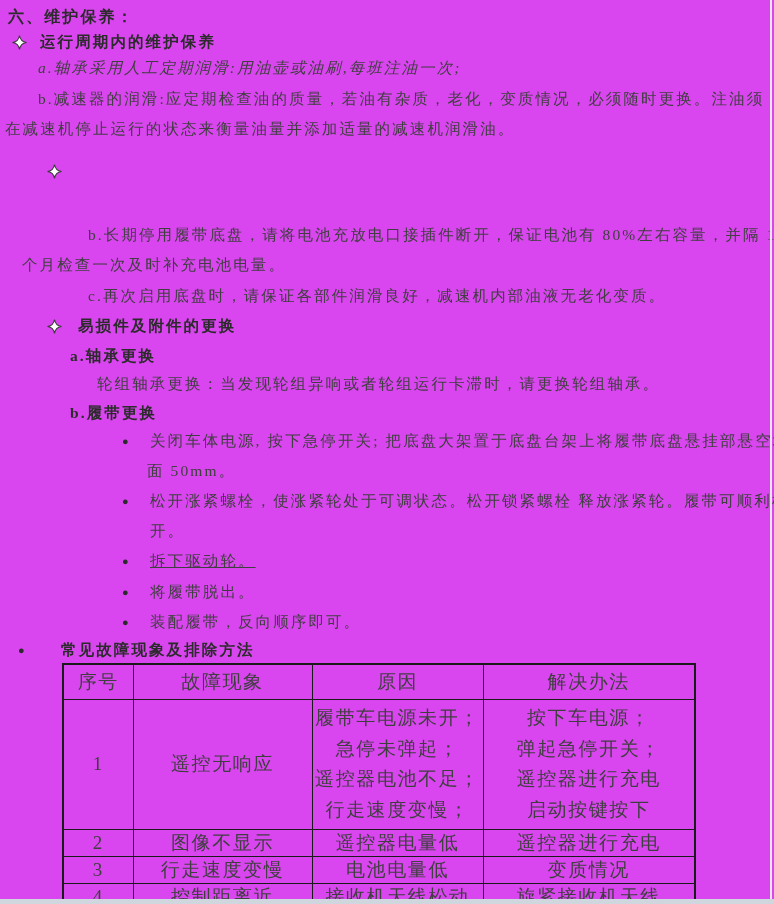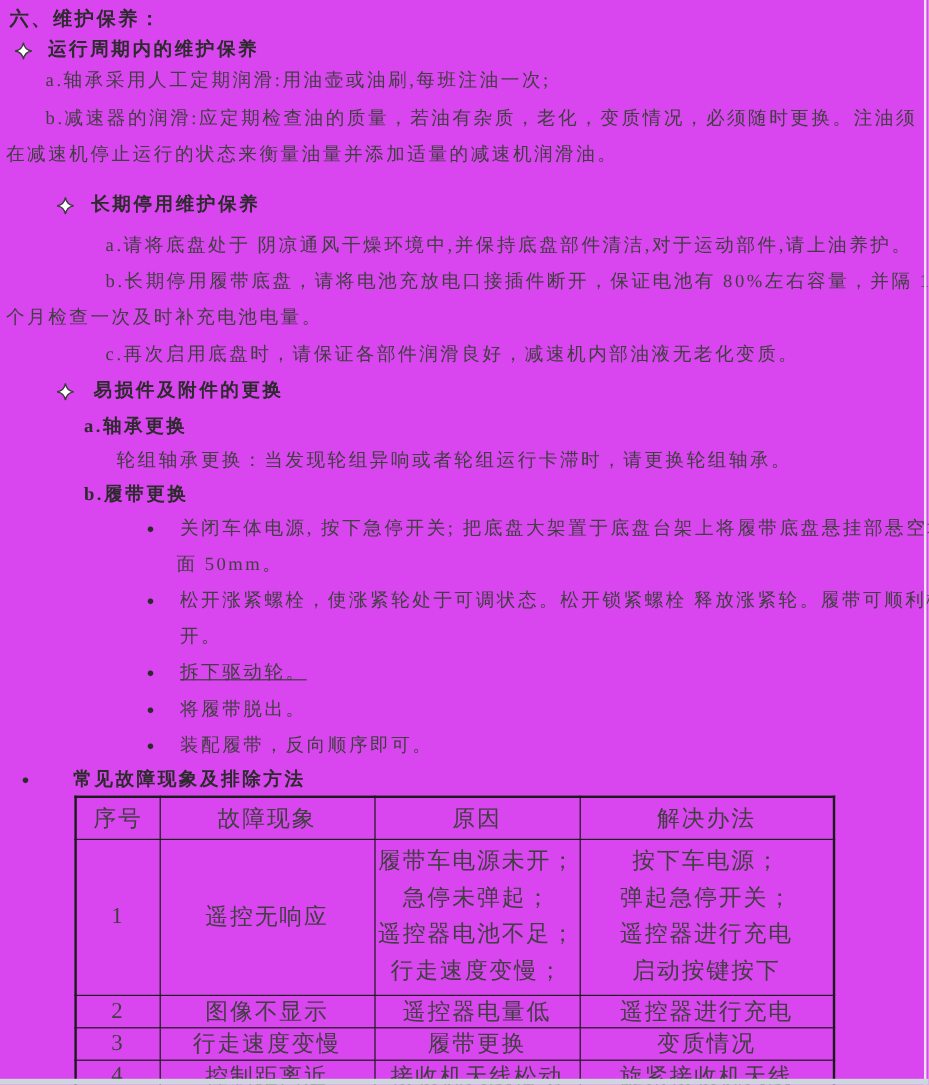--- a/index.html
+++ b/index.html
@@ -68,32 +68,30 @@
 
 <div class="page">
 
   <div class="line bold" style="top:6px;left:8px;font-size:16px;">六、维护保养：</div>
 
   <svg class="diamond" style="top:35px;left:12px;" viewBox="0 0 15 15">
     <path d="M7.5 0.5 Q8.4 6.6 14.5 7.5 Q8.4 8.4 7.5 14.5 Q6.6 8.4 0.5 7.5 Q6.6 6.6 7.5 0.5 Z" fill="#ffffff" stroke="#3a3a3a" stroke-width="1.1"></path>
   </svg>
   <div class="line bold" style="top:31px;left:40px;">运行周期内的维护保养</div>
 
-  <div class="line" style="top:57px;left:38px;">a.轴承采用人工定期润滑:用油壶或油刷,每班注油一次;</div>
+  <div class="line" style="top:57px;left:38px;font-style:italic;">a.轴承采用人工定期润滑:用油壶或油刷,每班注油一次;</div>
   <div class="line" style="top:88px;left:38px;">b.减速器的润滑:应定期检查油的质量，若油有杂质，老化，变质情况，必须随时更换。注油须</div>
   <div class="line" style="top:118px;left:5px;text-align:right;">在减速机停止运行的状态来衡量油量并添加适量的减速机润滑油。</div>
 
   <svg class="diamond" style="top:164px;left:47px;" viewBox="0 0 15 15">
     <path d="M7.5 0.5 Q8.4 6.6 14.5 7.5 Q8.4 8.4 7.5 14.5 Q6.6 8.4 0.5 7.5 Q6.6 6.6 7.5 0.5 Z" fill="#ffffff" stroke="#3a3a3a" stroke-width="1.1"></path>
   </svg>
-  <div class="line bold" style="top:160px;left:76px;">长期停用维护保养</div>
 
-  <div class="line" style="top:194px;left:88px;">a.请将底盘处于 阴凉通风干燥环境中,并保持底盘部件清洁,对于运动部件,请上油养护。</div>
   <div class="line" style="top:224px;left:88px;">b.长期停用履带底盘，请将电池充放电口接插件断开，保证电池有 80%左右容量，并隔 1</div>
-  <div class="line" style="top:254px;left:5px;text-align:center;">个月检查一次及时补充电池电量。</div>
+  <div class="line" style="top:254px;left:22px;text-align:center;">个月检查一次及时补充电池电量。</div>
   <div class="line" style="top:285px;left:88px;text-align:right;">c.再次启用底盘时，请保证各部件润滑良好，减速机内部油液无老化变质。</div>
 
   <svg class="diamond" style="top:319px;left:47px;" viewBox="0 0 15 15">
     <path d="M7.5 0.5 Q8.4 6.6 14.5 7.5 Q8.4 8.4 7.5 14.5 Q6.6 8.4 0.5 7.5 Q6.6 6.6 7.5 0.5 Z" fill="#ffffff" stroke="#3a3a3a" stroke-width="1.1"></path>
   </svg>
   <div class="line bold" style="top:315px;left:78px;">易损件及附件的更换</div>
 
   <div class="line bold" style="top:345px;left:70px;">a.轴承更换</div>
   <div class="line" style="top:373px;left:97px;">轮组轴承更换：当发现轮组异响或者轮组运行卡滞时，请更换轮组轴承。</div>
   <div class="line bold" style="top:402px;left:70px;">b.履带更换</div>
@@ -150,21 +148,21 @@
     </tr>
     <tr class="row-s">
       <td>2</td>
       <td>图像不显示</td>
       <td>遥控器电量低</td>
       <td>遥控器进行充电</td>
     </tr>
     <tr class="row-s">
       <td>3</td>
       <td>行走速度变慢</td>
-      <td>履带更换</td>
+      <td>电池电量低</td>
       <td>变质情况</td>
     </tr>
     <tr class="row-s">
       <td>4</td>
       <td>控制距离近</td>
       <td>接收机天线松动</td>
       <td>旋紧接收机天线</td>
     </tr>
   </tbody>
     </table>

